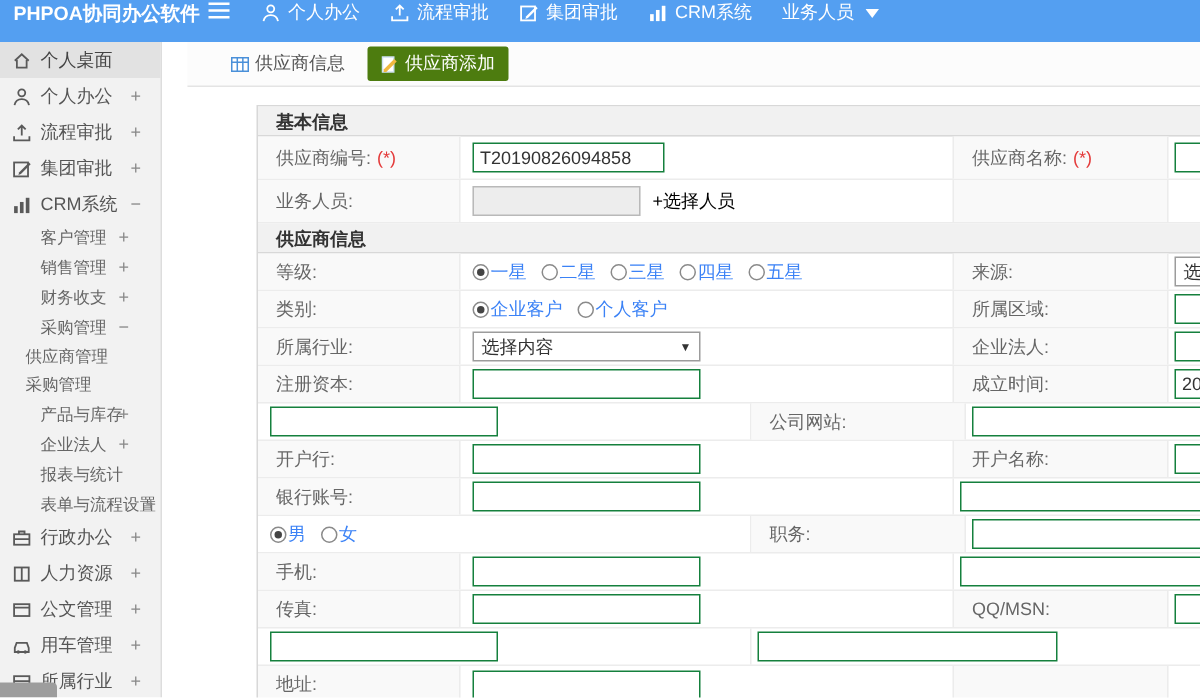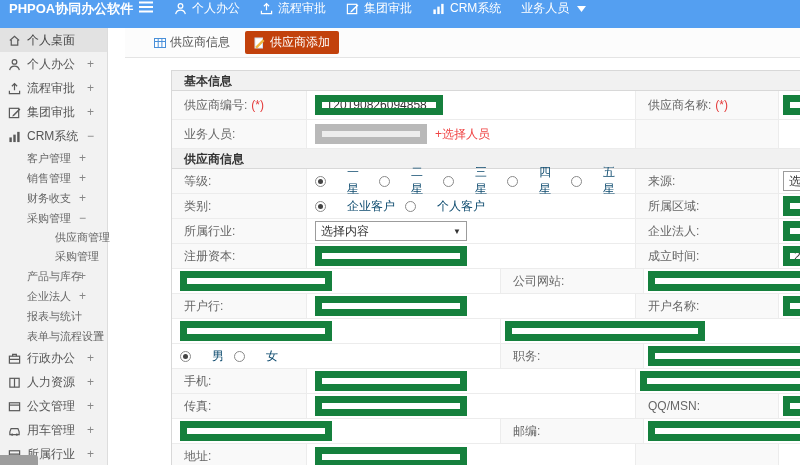--- a/index.html
+++ b/index.html
@@ -13,56 +13,56 @@
   .topnav { display:flex; align-items:center; }
   .nav-item { display:flex; align-items:center; gap:5px; margin-right:20px; cursor:pointer; white-space:nowrap; }
   .nav-item .ico { display:flex; align-items:center; color:#fff; }
   .nav-item .caret { margin-left:3px; display:flex; align-items:center; }
 
   
   .sidebar { position:absolute; top:28px; left:0; width:108px; height:437px; background:#f2f2f2; border-right:1px solid #ddd; z-index:4; }
   .side-item { position:relative; display:flex; align-items:center; cursor:pointer; color:#555; white-space:nowrap; }
   .side-item.l0 { height:24px; padding-left:8px; gap:6px; font-size:12px; }
   .side-item.l1 { height:20px; padding-left:27px; font-size:11px; color:#666; }
-  .side-item.l2 { height:19px; padding-left:55px; font-size:11px; color:#666; }
+  .side-item.l2 { height:19px; padding-left:17px; font-size:11px; color:#666; }
   .side-item.active { background:#e2e2e2; color:#444; }
   .side-item .ico { display:flex; align-items:center; color:#5a5a5a; }
   .expander { position:absolute; color:#888; font-size:12px; top:50%; transform:translateY(-50%); }
   .l0 .expander { right:13px; }
   .l1 .expander { right:21px; }
   .l1 .expander.tight { right:3px; }
 
   
   .main { position:absolute; top:28px; left:125px; width:691px; height:390px; background:#fff; }
   .tabbar { height:30px; border-bottom:1px solid #e4e4e4; background:#fcfcfc; display:flex; align-items:center; padding-left:23px; }
   .tab { display:flex; align-items:center; gap:4px; color:#555; cursor:pointer; padding:3px 6px; white-space:nowrap; }
-  .tab.active { background:#c2410c; color:#fff; border-radius:2px; margin-left:9px; padding:3px 9px; }
+  .tab.active { background:#4d7c0f; color:#fff; border-radius:2px; margin-left:9px; padding:3px 9px; }
   .tab .ico { display:flex; align-items:center; }
 
   
   .form-wrap { position:absolute; top:42px; left:46px; width:1150px; }
   .oaform { width:1150px; border:1px solid #d8d8d8; background:#fff; }
   .sec-header { height:20px; line-height:20px; background:#f1f1f1; border-bottom:1px solid #d8d8d8; font-weight:bold; color:#333; padding-left:12px; }
   .frow { display:flex; border-bottom:1px solid #ececec; }
   .frow:last-child { border-bottom:none; }
   .cell { display:flex; align-items:center; }
   .cl1 { width:135px; padding-left:12px; color:#666; background:#f9f9f9; border-right:1px solid #ececec; }
   .cf1 { width:329px; padding-left:8px; border-right:1px solid #ececec; }
   .cl2 { width:143px; padding-left:12px; color:#666; background:#f9f9f9; border-right:1px solid #ececec; }
   .cf2 { flex:1; padding-left:4px; }
   .req { color:#e43b3b; margin-left:4px; }
-  .txt { height:20px; border:7px solid #15803d; padding:0 4px; font:12px "Liberation Sans","DejaVu Sans",sans-serif; color:#333; background:#fff; }
+  .txt { height:20px; border:1px solid #15803d; padding:0 4px; font:12px "Liberation Sans","DejaVu Sans",sans-serif; color:#333; background:#fff; }
   .txt.ro { background:#ededed; border-color:#b9b9b9; }
   .sel { height:20px; border:1px solid #9c9c9c; background:#fff; display:flex; align-items:center; justify-content:space-between; padding:0 5px; color:#333; cursor:pointer; }
   .sel .arr { font-size:8px; color:#333; margin-left:6px; }
   .rgroup { display:flex; align-items:center; }
-  .radio { display:flex; align-items:center; gap:21px; margin-right:10px; cursor:pointer; color:#0c4a6e; }
+  .radio { display:flex; align-items:center; gap:1px; margin-right:10px; cursor:pointer; color:#3b82f6; }
   .rb { width:11px; height:11px; border-radius:50%; border:1px solid #8a8a8a; background:#fff; position:relative; flex:none; }
   .rb.on::after { content:''; position:absolute; left:2px; top:2px; width:5px; height:5px; border-radius:50%; background:#444; }
-  .plink { color:#ef4444; margin-left:8px; cursor:pointer; white-space:nowrap; }
+  .plink { color:#000000; margin-left:8px; cursor:pointer; white-space:nowrap; }
 
   .bottom-fragment { position:absolute; left:0; bottom:0; width:38px; height:10px; background:#9d9d9d; border-top-right-radius:3px; z-index:9; }
 </style>
 </head>
 <body>
 
 <div class="topbar">
   <div class="logo">PHPOA协同办公软件</div>
   <div class="hamburger">
       <svg width="16" height="12" viewBox="0 0 16 12">
@@ -423,20 +423,23 @@
             <input class="txt" type="text" style="width: 152px;">
           </div>
           <div class="cell cl2">
             <span>开户名称:</span>
           </div>
           <div class="cell cf2">
             <input class="txt" type="text" style="width: 200px;">
           </div>
         </div>
         <div class="frow" style="height: 25px;">
+          <div class="cell cl1">
+            <span>银行账号:</span>
+          </div>
           <div class="cell cf1">
             <input class="txt" type="text" style="width: 152px;">
           </div>
           <div class="cell cf2">
             <input class="txt" type="text" style="width: 200px;">
           </div>
         </div>
         <div class="frow" style="height: 25px;">
           <div class="cell cf1">
             <div class="rgroup">
@@ -479,23 +482,20 @@
             <span>QQ/MSN:</span>
           </div>
           <div class="cell cf2">
             <input class="txt" type="text" style="width: 200px;">
           </div>
         </div>
         <div class="frow" style="height: 25px;">
           <div class="cell cf1">
             <input class="txt" type="text" style="width: 152px;">
           </div>
-          <div class="cell cl2">
-            <span>邮编:</span>
-          </div>
           <div class="cell cf2">
             <input class="txt" type="text" style="width: 200px;">
           </div>
         </div>
         <div class="frow" style="height: 25px;">
           <div class="cell cl1">
             <span>地址:</span>
           </div>
           <div class="cell cf1">
             <input class="txt" type="text" style="width: 152px;">

